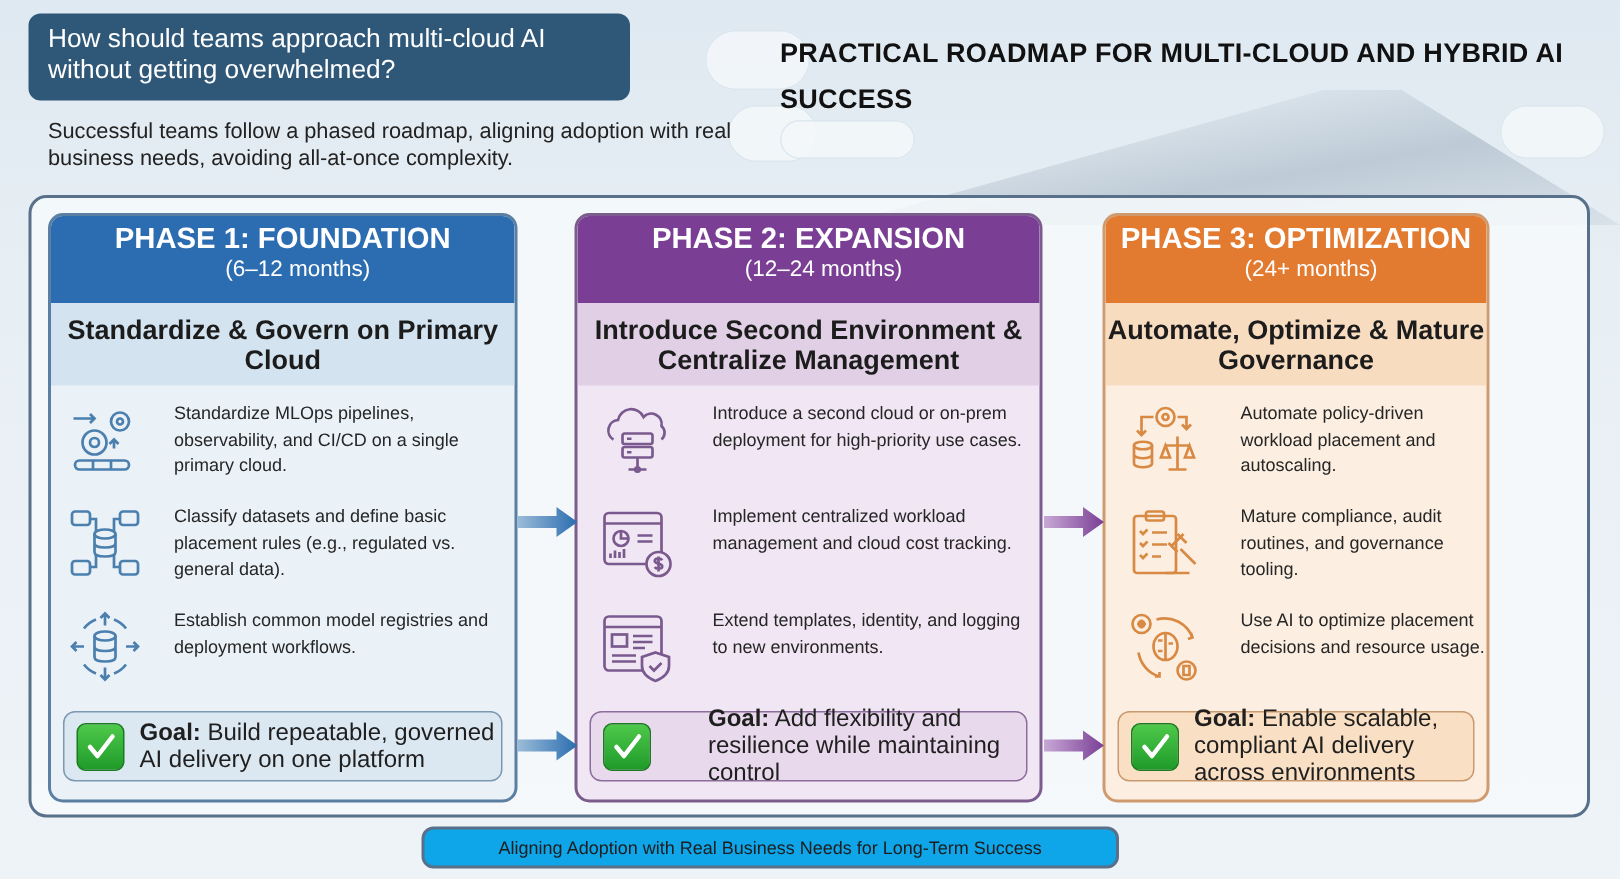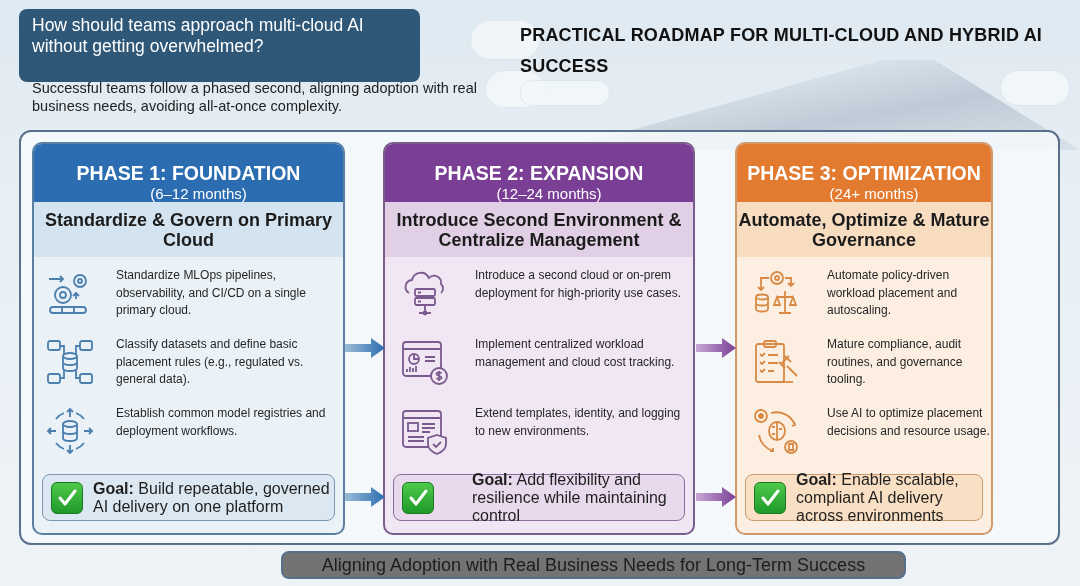--- a/index.html
+++ b/index.html
@@ -11,21 +11,21 @@
     color: #1d1d1d;
   }
   
   .cloud { position: absolute; background: #f4f8fb; border-radius: 50px; opacity: .85; box-shadow: 0 0 0 1px #dbe6ee inset; }
   .road {
     position: absolute; left: 560px; top: 60px; width: 520px; height: 90px;
     background: linear-gradient(170deg, rgba(150,170,190,0) 20%, rgba(120,140,160,.35) 60%, rgba(140,160,180,.15) 100%);
     clip-path: polygon(62% 0, 72% 0, 100% 100%, 0 100%);
   }
   .question-box {
-    position: absolute; left: 19px; top: 9px; width: 401px; height: 73px;
+    position: absolute; left: 19px; top: 9px; width: 401px; height: 58px;
     background: #2f5778; border-radius: 8px; color: #fff;
     padding: 6px 13px; font-size: 17.5px; line-height: 21px;
   }
   .intro {
     position: absolute; left: 32px; top: 79px; width: 470px;
     font-size: 14.5px; line-height: 18px; color: #222;
   }
   .main-title {
     position: absolute; left: 520px; top: 20px; width: 550px; 
     font-size: 18px; line-height: 31px; font-weight: bold; color: #111; letter-spacing: .2px;
@@ -35,21 +35,21 @@
     border: 2px solid #58708a; border-radius: 12px;
     background: rgba(246,249,252,.85);
   }
   .phase {
     position: absolute; top: 142px; height: 393px; border-radius: 10px; overflow: hidden;
     border: 2px solid;
   }
   .phase-1 { left: 32px; width: 313px; border-color: #5b7fa2; background: #eaf2f8; }
   .phase-2 { left: 383px; width: 312px; border-color: #7b5c8d; background: #f1e6f3; }
   .phase-3 { left: 735px; width: 258px; border-color: #cf9b6e; background: #fcefe1; }
-  .phase-head { height: 58px; text-align: center; color: #fff; padding-top: 18px; }
+  .phase-head { height: 58px; text-align: center; color: #fff; padding-top: 4px; }
   .phase-1 .phase-head { background: #2b6db0; }
   .phase-2 .phase-head { background: #7a3f95; }
   .phase-3 .phase-head { background: #e27a30; }
   .phase-title { font-size: 19.5px; font-weight: bold; line-height: 22px; }
   .phase-duration { font-size: 15px; line-height: 19px; margin-left: 20px; }
   .phase-sub { height: 55px; text-align: center; font-weight: bold; font-size: 18px; line-height: 20px; padding-top: 8px; color: #1c1c1c; }
   .phase-1 .phase-sub { background: #d3e3ef; }
   .phase-2 .phase-sub { background: #e1cfe6; }
   .phase-3 .phase-sub { background: #f8dcc0; }
   .items { padding: 10px 0 0 0; }
@@ -66,36 +66,36 @@
   .phase-3 .goal { background: #f9dfc3; border-color: #c99a70; }
   .check {
     width: 32px; height: 32px; border-radius: 6px; flex: none; margin-right: 10px;
     background: linear-gradient(180deg, #4ec94a, #1f9a2a); border: 1px solid #1a7a22;
     display: flex; align-items: center; justify-content: center;
   }
   .goal-text { font-size: 16px; line-height: 18px; color: #1f1f1f; }
   .goal-label { font-weight: bold; }
   .arrow { position: absolute; width: 40px; height: 22px; }
   .footer {
-    position: absolute; left: 281px; top: 551px; width: 625px; height: 28px;
-    border: 2px solid #58708a; border-radius: 8px; background: #737373;
-    text-align: center; font-size: 18px; line-height: 24px; color: #1d1d1d;
+    position: absolute; left: 281px; top: 551px; width: 465px; height: 28px;
+    border: 2px solid #58708a; border-radius: 8px; background: #0ea5e9;
+    text-align: center; font-size: 12px; line-height: 24px; color: #1d1d1d;
   }
 </style>
 </head>
 <body>
 
 <div class="road"></div>
 <div class="cloud" style="left:470px;top:20px;width:70px;height:40px;"></div>
 <div class="cloud" style="left:485px;top:70px;width:60px;height:38px;"></div>
 <div class="cloud" style="left:1000px;top:70px;width:70px;height:36px;"></div>
 <div class="cloud" style="left:520px;top:80px;width:90px;height:26px;"></div>
 
 <div class="question-box">How should teams approach multi-cloud AI without getting overwhelmed?</div>
-<div class="intro">Successful teams follow a phased second, aligning adoption with real business needs, avoiding all-at-once complexity.</div>
+<div class="intro">Successful teams follow a phased roadmap, aligning adoption with real business needs, avoiding all-at-once complexity.</div>
 <div class="main-title">PRACTICAL ROADMAP FOR MULTI-CLOUD AND HYBRID AI SUCCESS</div>
 
 <div class="frame"></div>
 
 <div class="phase phase-1">
   <div class="phase-head">
     <div class="phase-title">PHASE 1: FOUNDATION</div>
     <div class="phase-duration">(6–12 months)</div>
   </div>
   <div class="phase-sub">Standardize &amp; Govern on Primary Cloud</div>

